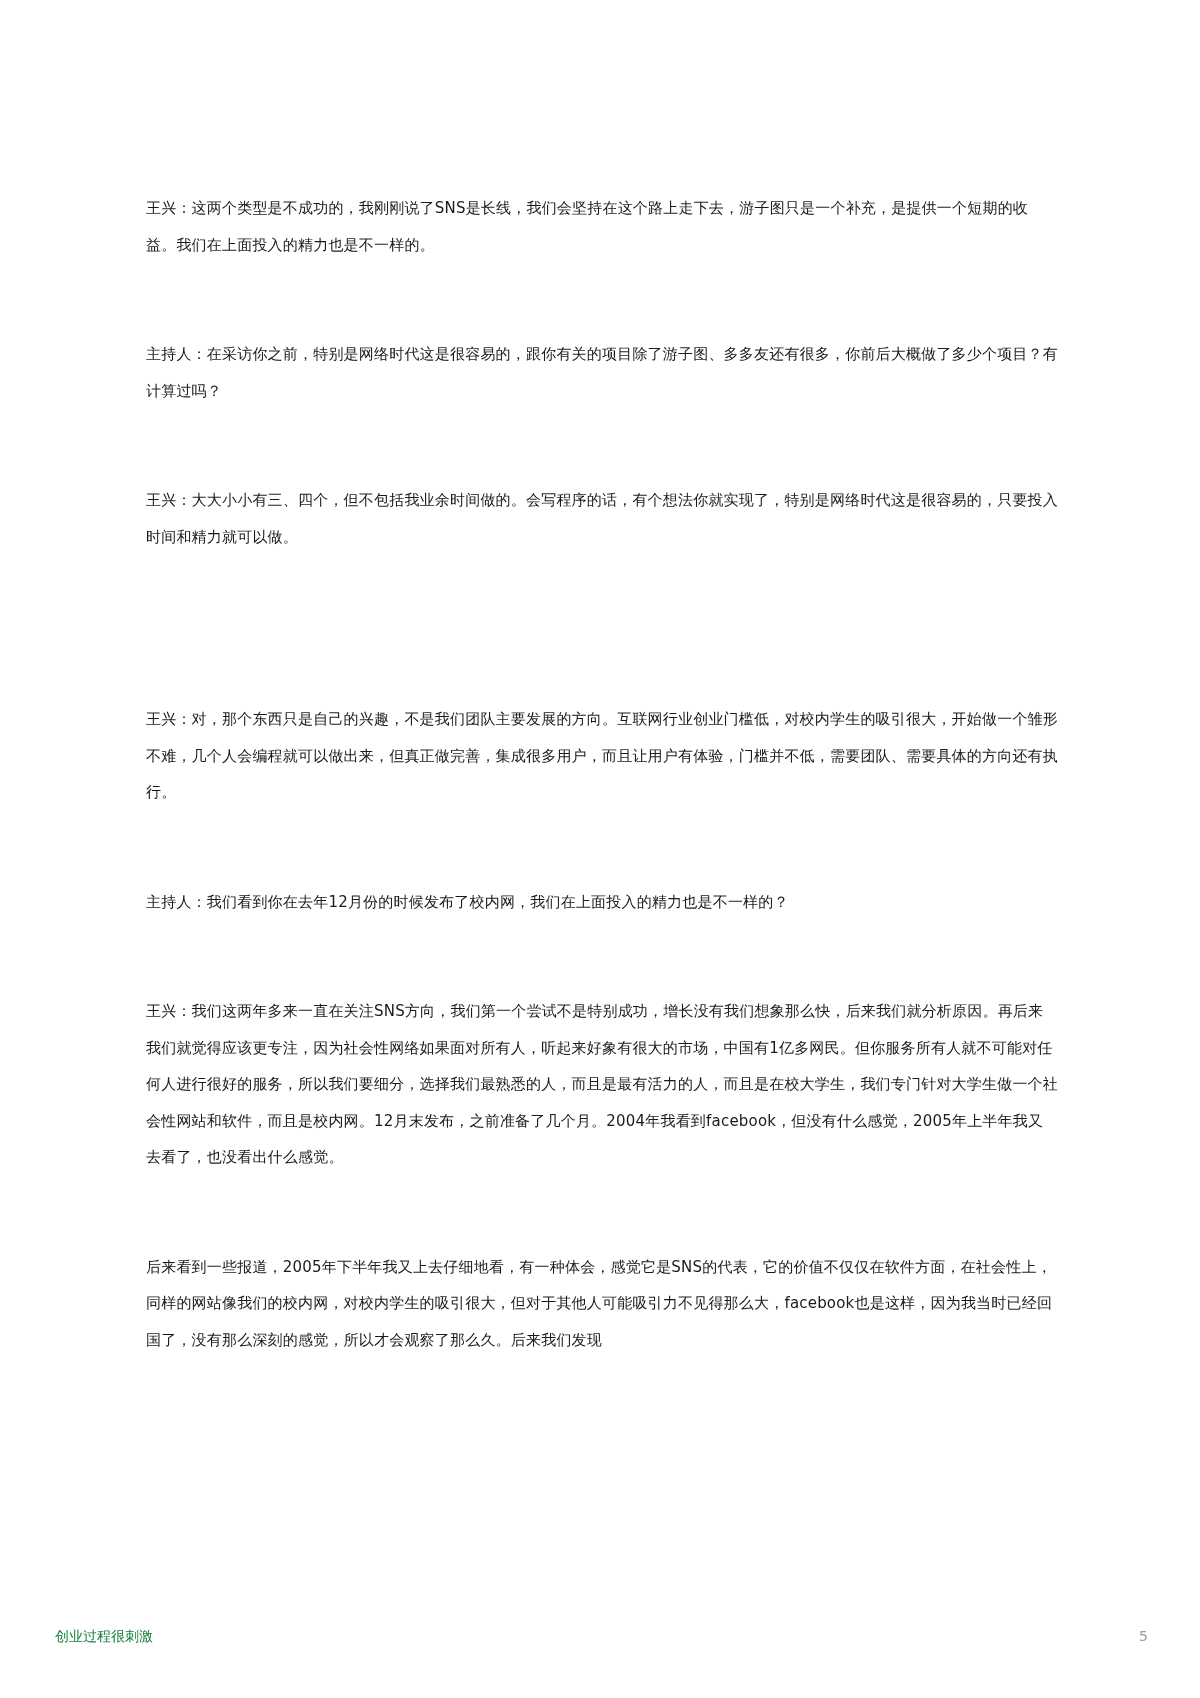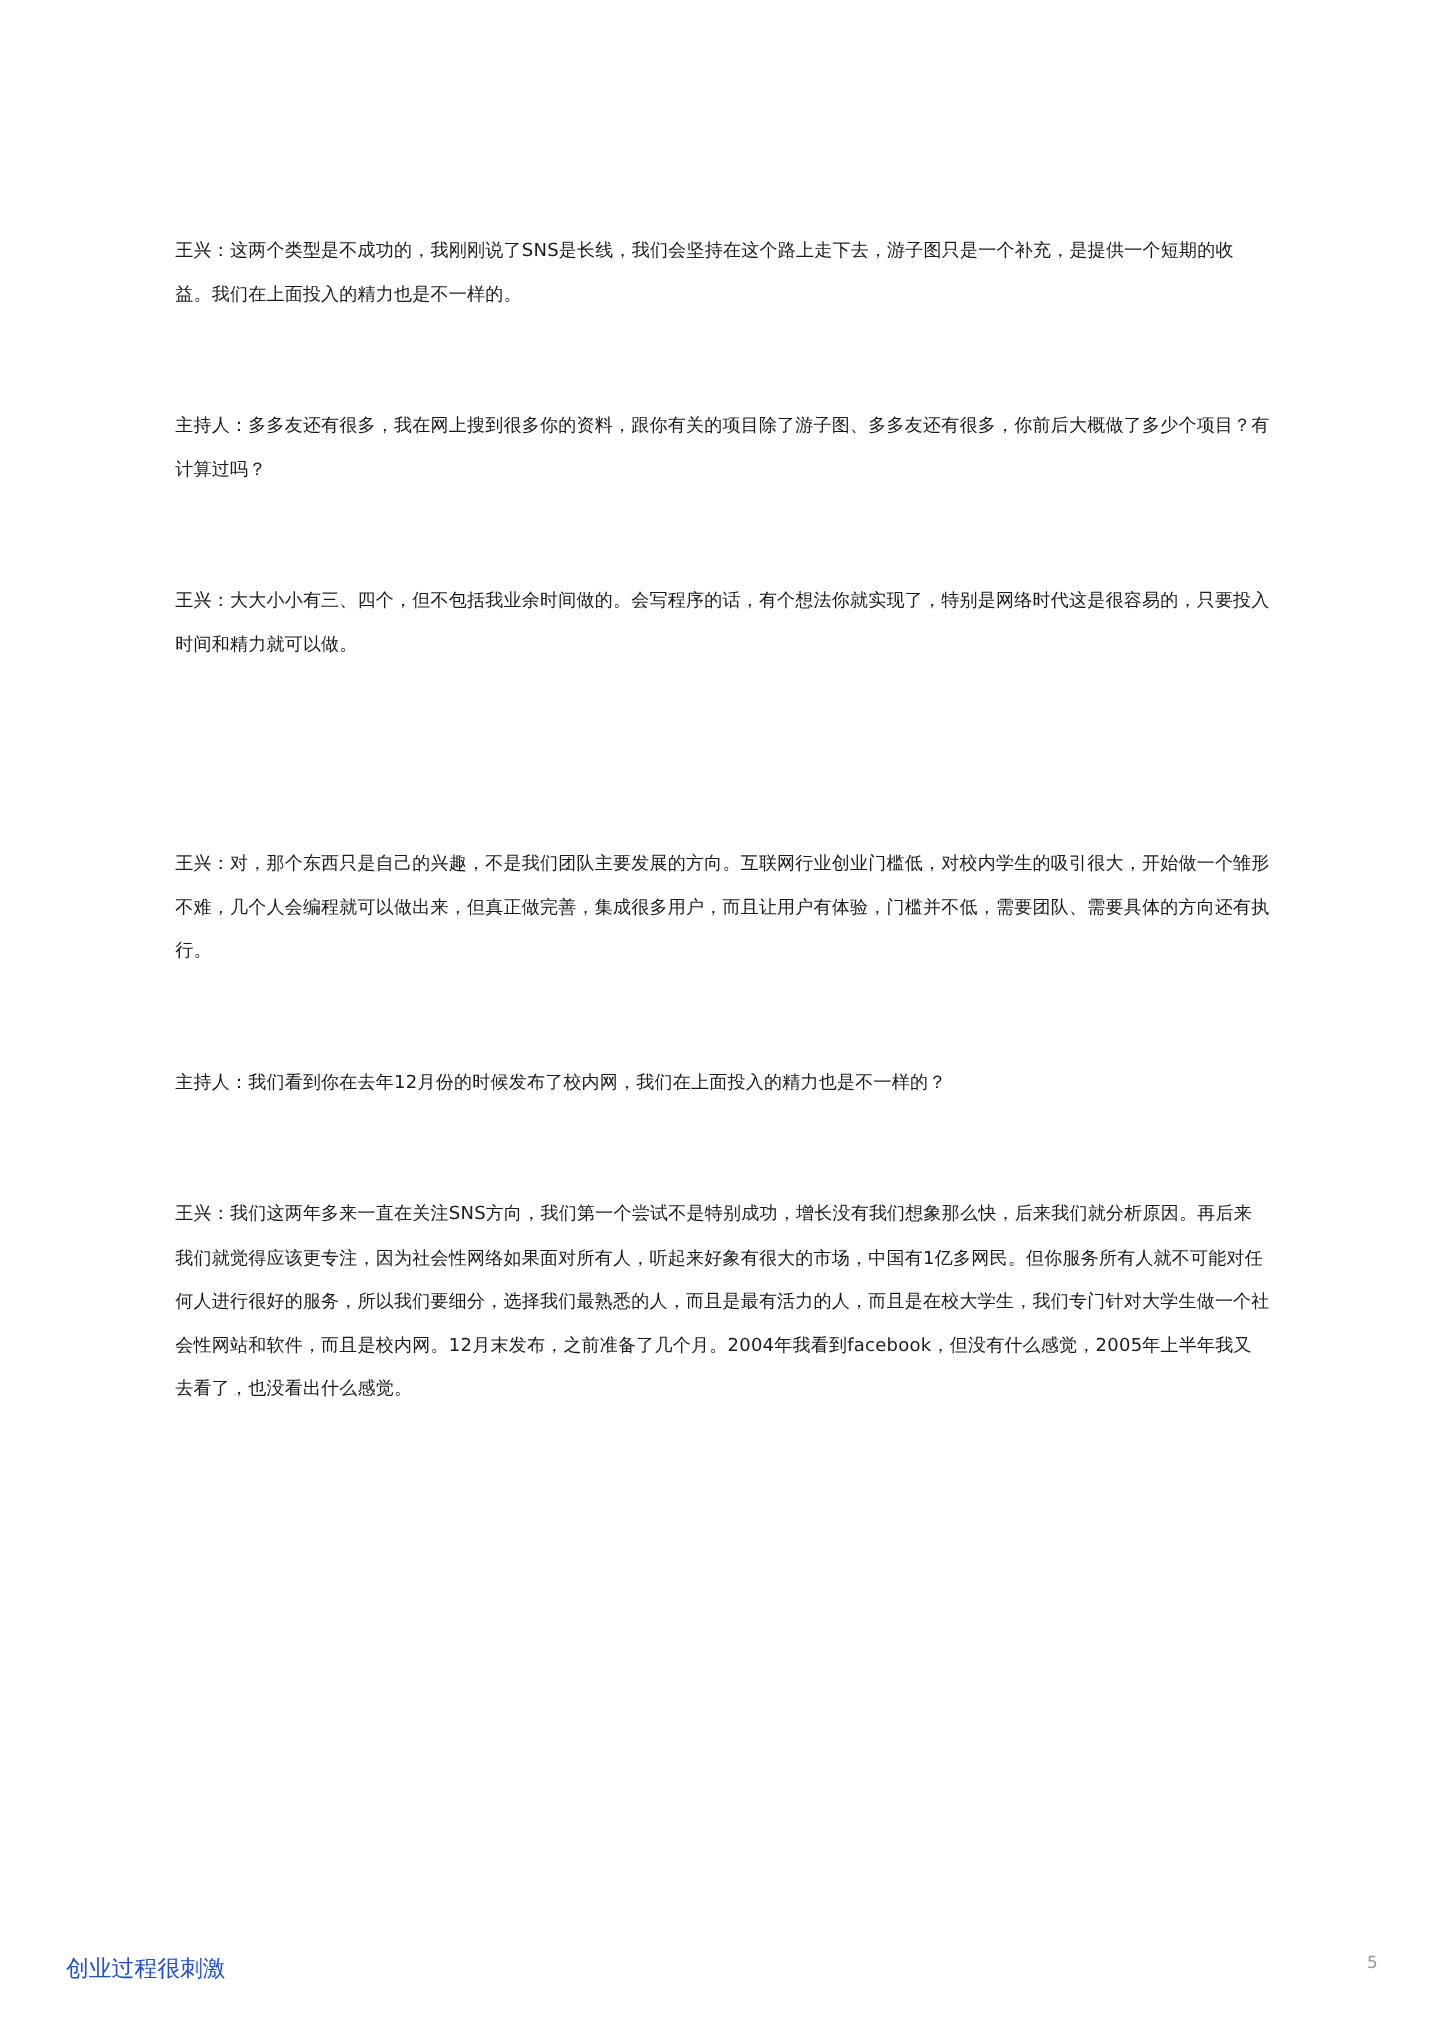--- a/index.html
+++ b/index.html
@@ -1,36 +1,37 @@
 <!DOCTYPE html>
 <html><head>
 <meta charset="utf-8">
 <style>
   html, body { margin: 0; padding: 0; background: #ffffff; }
   body { width: 1200px; height: 1698px; position: relative; overflow: hidden;
          font-family: "DejaVu Sans", "Liberation Sans", sans-serif; color: #1a1a1a; }
   .content { position: absolute; left: 146px; top: 190px; width: 912px; }
   .para { margin: 0; font-size: 15px; line-height: 36.5px; letter-spacing: 0.2px; }
   .gap { height: 73px; }
-  .footer-title { position: absolute; left: 55px; top: 1628px; font-size: 19px; color: #1d4ed8; }
+  .footer-title { position: absolute; left: 55px; top: 1628px; font-size: 14px; color: #15803d; }
   .footer-page { position: absolute; right: 52px; top: 1628px; font-size: 14px; color: #999999; }
 </style>
 </head>
 <body>
 
 <div class="content">
   <p class="para">王兴：这两个类型是不成功的，我刚刚说了SNS是长线，我们会坚持在这个路上走下去，游子图只是一个补充，是提供一个短期的收益。我们在上面投入的精力也是不一样的。</p>
   <div class="gap"></div>
-  <p class="para">主持人：多多友还有很多，我在网上搜到很多你的资料，跟你有关的项目除了游子图、多多友还有很多，你前后大概做了多少个项目？有计算过吗？</p>
+  <p class="para">主持人：在采访你之前，特别是网络时代这是很容易的，跟你有关的项目除了游子图、多多友还有很多，你前后大概做了多少个项目？有计算过吗？</p>
   <div class="gap"></div>
   <p class="para">王兴：大大小小有三、四个，但不包括我业余时间做的。会写程序的话，有个想法你就实现了，特别是网络时代这是很容易的，只要投入时间和精力就可以做。</p>
   <div class="gap"></div>
   <div class="gap"></div>
   <p class="para">王兴：对，那个东西只是自己的兴趣，不是我们团队主要发展的方向。互联网行业创业门槛低，对校内学生的吸引很大，开始做一个雏形不难，几个人会编程就可以做出来，但真正做完善，集成很多用户，而且让用户有体验，门槛并不低，需要团队、需要具体的方向还有执行。</p>
   <div class="gap"></div>
   <p class="para">主持人：我们看到你在去年12月份的时候发布了校内网，我们在上面投入的精力也是不一样的？</p>
   <div class="gap"></div>
   <p class="para">王兴：我们这两年多来一直在关注SNS方向，我们第一个尝试不是特别成功，增长没有我们想象那么快，后来我们就分析原因。再后来我们就觉得应该更专注，因为社会性网络如果面对所有人，听起来好象有很大的市场，中国有1亿多网民。但你服务所有人就不可能对任何人进行很好的服务，所以我们要细分，选择我们最熟悉的人，而且是最有活力的人，而且是在校大学生，我们专门针对大学生做一个社会性网站和软件，而且是校内网。12月末发布，之前准备了几个月。2004年我看到facebook，但没有什么感觉，2005年上半年我又去看了，也没看出什么感觉。</p>
   <div class="gap"></div>
+  <p class="para">后来看到一些报道，2005年下半年我又上去仔细地看，有一种体会，感觉它是SNS的代表，它的价值不仅仅在软件方面，在社会性上，同样的网站像我们的校内网，对校内学生的吸引很大，但对于其他人可能吸引力不见得那么大，facebook也是这样，因为我当时已经回国了，没有那么深刻的感觉，所以才会观察了那么久。后来我们发现</p>
 </div>
 
 <div class="footer-title">创业过程很刺激</div>
 <div class="footer-page">5</div>
 
 </body></html>

